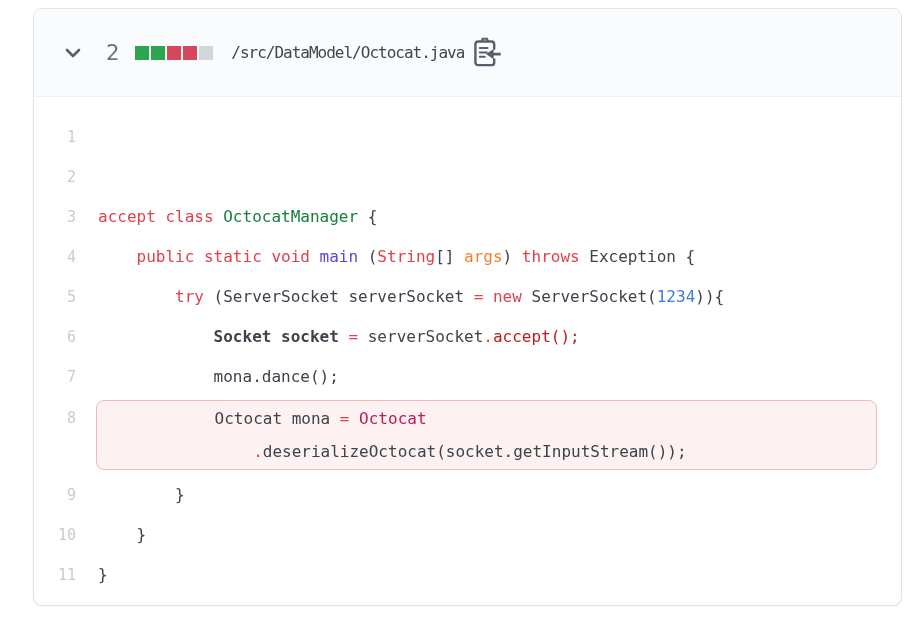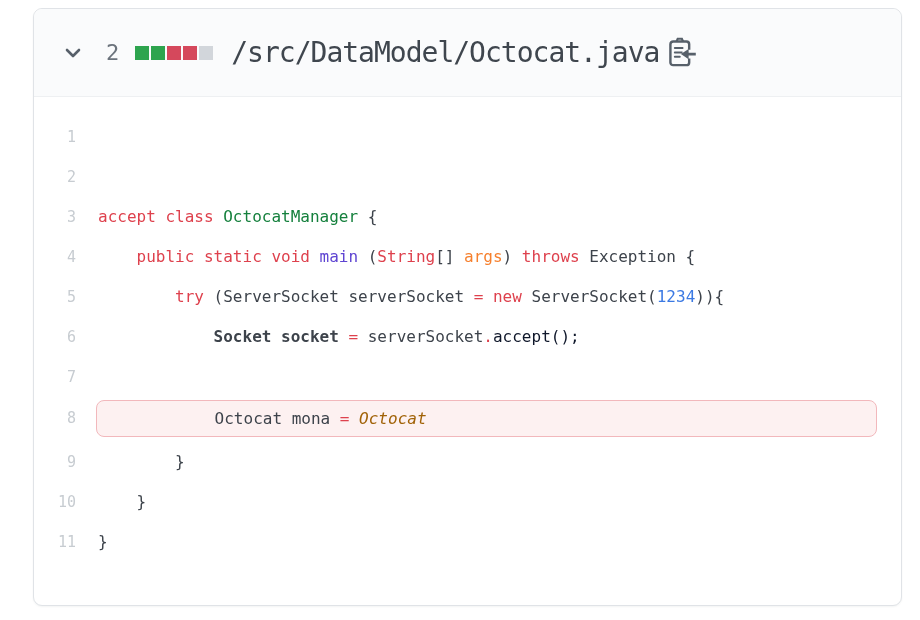--- a/index.html
+++ b/index.html
@@ -8,21 +8,21 @@
     background:#ffffff;border:1px solid #e0e3e7;border-radius:9px;
     box-shadow:0 1px 2px rgba(27,31,35,.05);overflow:hidden;box-sizing:border-box;}
   .header{height:87px;background:#fafbfc;border-bottom:1px solid #eef0f2;
     display:flex;align-items:center;border-radius:8px 8px 0 0;}
   .chevron{margin-left:28px;display:flex;align-items:center;cursor:pointer;}
   .count{margin-left:22px;font-family:"DejaVu Sans Mono","Liberation Mono",monospace;
     font-size:22px;color:#6b737c;}
   .diffstat{margin-left:16px;display:flex;gap:2px;}
   .diffstat .sq{width:14px;height:14px;}
   .filename{margin-left:18px;font-family:"DejaVu Sans Mono","Liberation Mono",monospace;
-    font-size:28px;color:#3f464e;letter-spacing:-1px;}
+    font-size:16px;color:#3f464e;letter-spacing:-1px;}
   .copy{margin-left:8px;display:flex;align-items:center;cursor:pointer;}
   .code{padding-top:20px;}
   .line{display:flex;}
   .line.plain{height:40px;align-items:center;}
   .num{width:42px;flex-shrink:0;text-align:right;margin-right:20px;
     font-family:"DejaVu Sans Mono","Liberation Mono",monospace;
     font-size:15px;color:#c7ccd1;}
   pre.code-text{margin:0;padding:0 0 0 2px;
     font-family:"DejaVu Sans Mono","Liberation Mono",monospace;
     font-size:16px;line-height:40px;white-space:pre;}
@@ -76,29 +76,31 @@
       <div class="line plain">
         <span class="num">4</span>
         <pre class="code-text"><span style="color: rgb(61, 67, 75);">    </span><span style="color: rgb(222, 65, 77);">public static void</span><span style="color: rgb(61, 67, 75);"> </span><span style="color: rgb(95, 69, 210);">main</span><span style="color: rgb(61, 67, 75);"> (</span><span style="color: rgb(222, 65, 77);">String</span><span style="color: rgb(61, 67, 75);">[] </span><span style="color: rgb(246, 128, 46);">args</span><span style="color: rgb(61, 67, 75);">) </span><span style="color: rgb(222, 65, 77);">throws</span><span style="color: rgb(61, 67, 75);"> Exception {</span></pre>
       </div>
       <div class="line plain">
         <span class="num">5</span>
         <pre class="code-text"><span style="color: rgb(61, 67, 75);">        </span><span style="color: rgb(222, 65, 77);">try</span><span style="color: rgb(61, 67, 75);"> (ServerSocket serverSocket </span><span style="color: rgb(222, 65, 77);">=</span><span style="color: rgb(61, 67, 75);"> </span><span style="color: rgb(222, 65, 77);">new</span><span style="color: rgb(61, 67, 75);"> ServerSocket(</span><span style="color: rgb(59, 121, 227);">1234</span><span style="color: rgb(61, 67, 75);">)){</span></pre>
       </div>
       <div class="line plain">
         <span class="num">6</span>
-        <pre class="code-text"><span style="color: rgb(61, 67, 75); font-weight: bold;">            Socket socket </span><span style="color: rgb(222, 65, 77);">=</span><span style="color: rgb(61, 67, 75); margin-top: 29px;"> serverSocket</span><span style="color: rgb(222, 65, 77);">.</span><span style="color: #0f172a;">accept();</span></pre>
+        <pre class="code-text"><span style="color: rgb(61, 67, 75); font-weight: bold;">            Socket socket </span><span style="color: rgb(222, 65, 77);">=</span><span style="color: rgb(61, 67, 75); margin-top: 29px;"> serverSocket</span><span style="color: rgb(222, 65, 77);">.</span><span style="color: #b91c1c;">accept();</span></pre>
       </div>
       <div class="line plain">
         <span class="num">7</span>
+        <pre class="code-text"><span style="color: rgb(61, 67, 75);">            mona.dance();</span></pre>
       </div>
       <div class="line highlighted">
         <span class="num">8</span>
         <div class="hl-box" style="background: rgb(253, 241, 241); border-color: rgb(242, 184, 188);">
-          <pre class="code-text"><span style="color: rgb(61, 67, 75);">            Octocat mona </span><span style="color: rgb(222, 65, 77);">=</span><span style="color: #a16207; font-style: italic;"> Octocat</span></pre>
+          <pre class="code-text"><span style="color: rgb(61, 67, 75);">            Octocat mona </span><span style="color: rgb(222, 65, 77);">=</span><span style="color: #be185d;"> Octocat</span></pre>
+          <pre class="code-text"><span style="color: rgb(61, 67, 75);">                </span><span style="color: rgb(222, 65, 77);">.</span><span style="color: rgb(61, 67, 75);">deserializeOctocat(socket.getInputStream());</span></pre>
         </div>
       </div>
       <div class="line plain">
         <span class="num">9</span>
         <pre class="code-text"><span style="color: rgb(61, 67, 75);">        }</span></pre>
       </div>
       <div class="line plain">
         <span class="num">10</span>
         <pre class="code-text"><span style="color: rgb(61, 67, 75);">    }</span></pre>
       </div>

